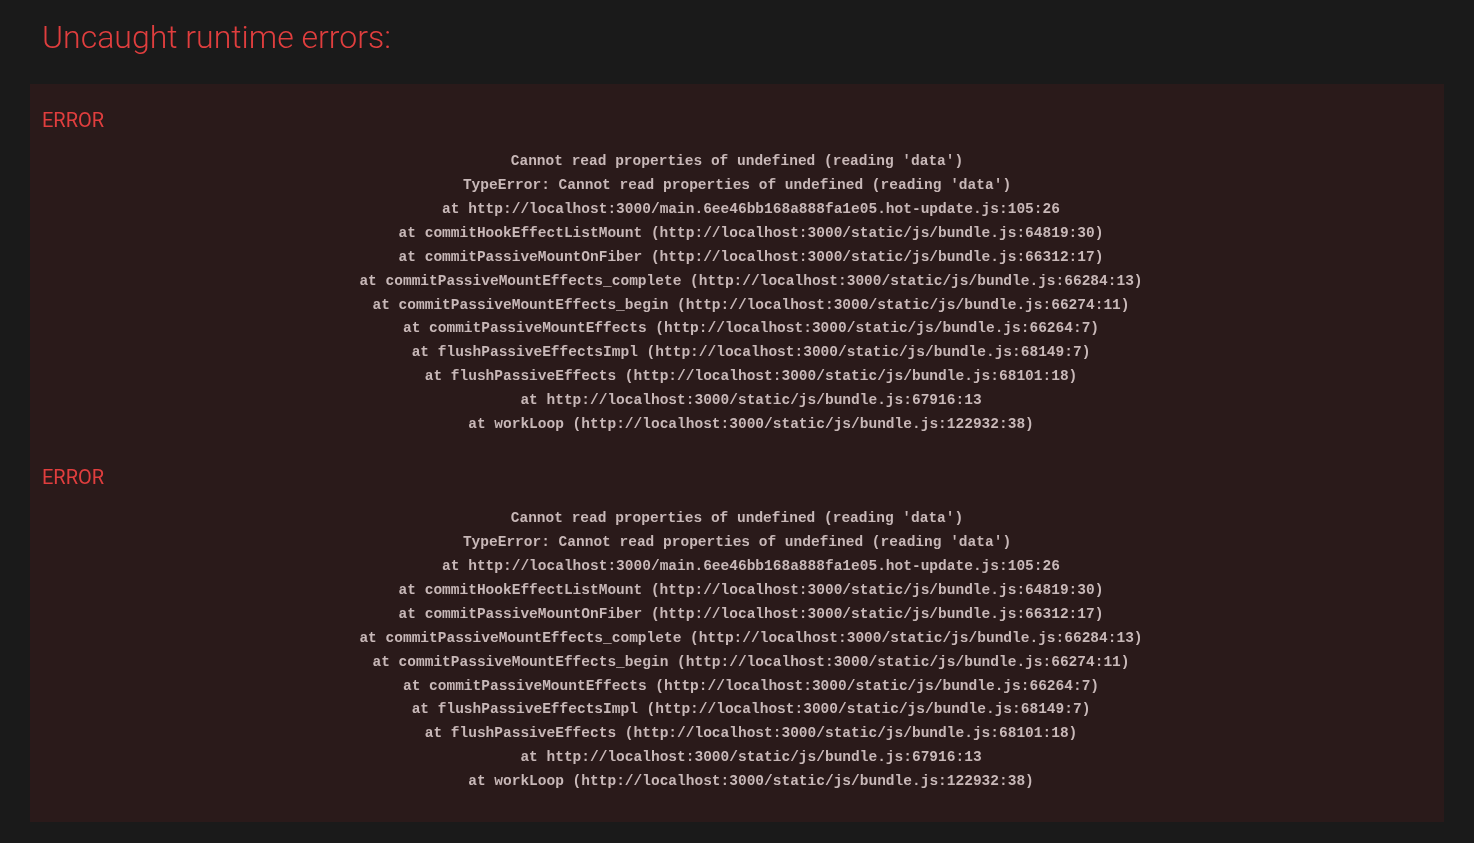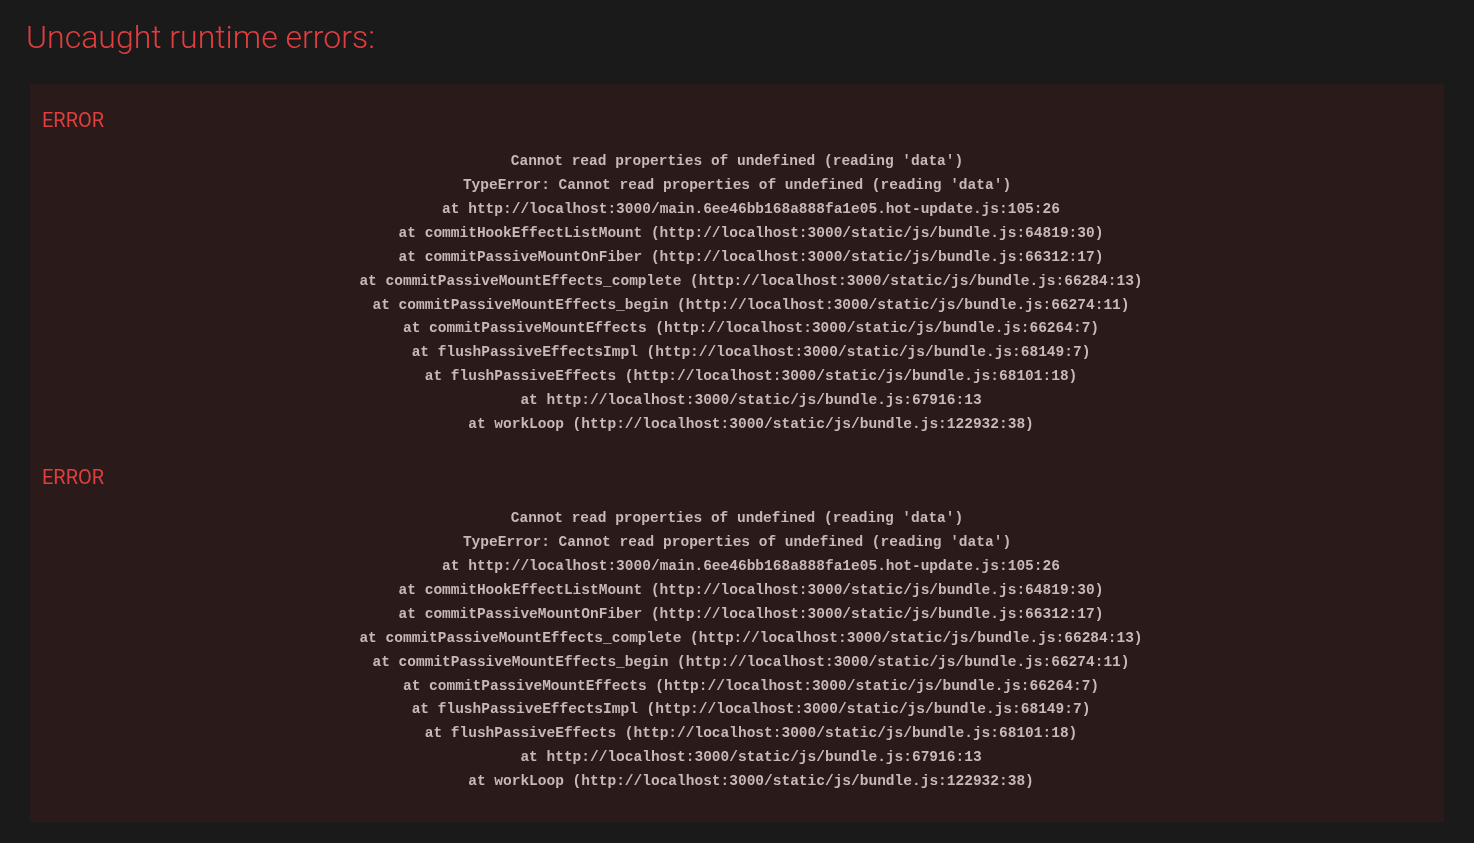--- a/index.html
+++ b/index.html
@@ -10,21 +10,21 @@
     body {
       background-color: #1a1a1a;
       font-family: -apple-system, BlinkMacSystemFont, "Segoe UI", Roboto, sans-serif;
       min-height: 843px;
       width: 1474px;
     }
     .page-title {
       color: #e03e3e;
       font-size: 32px;
       font-weight: 300;
-      padding: 18px 30px 10px 26px;
+      padding: 18px 30px 10px 42px;
     }
     .error-container {
       background-color: #2a1a1a;
       margin: 18px 30px 18px 30px;
       padding: 24px 12px 28px 12px;
     }
     .error-block {
       margin-bottom: 28px;
     }
     .error-block:last-child {

